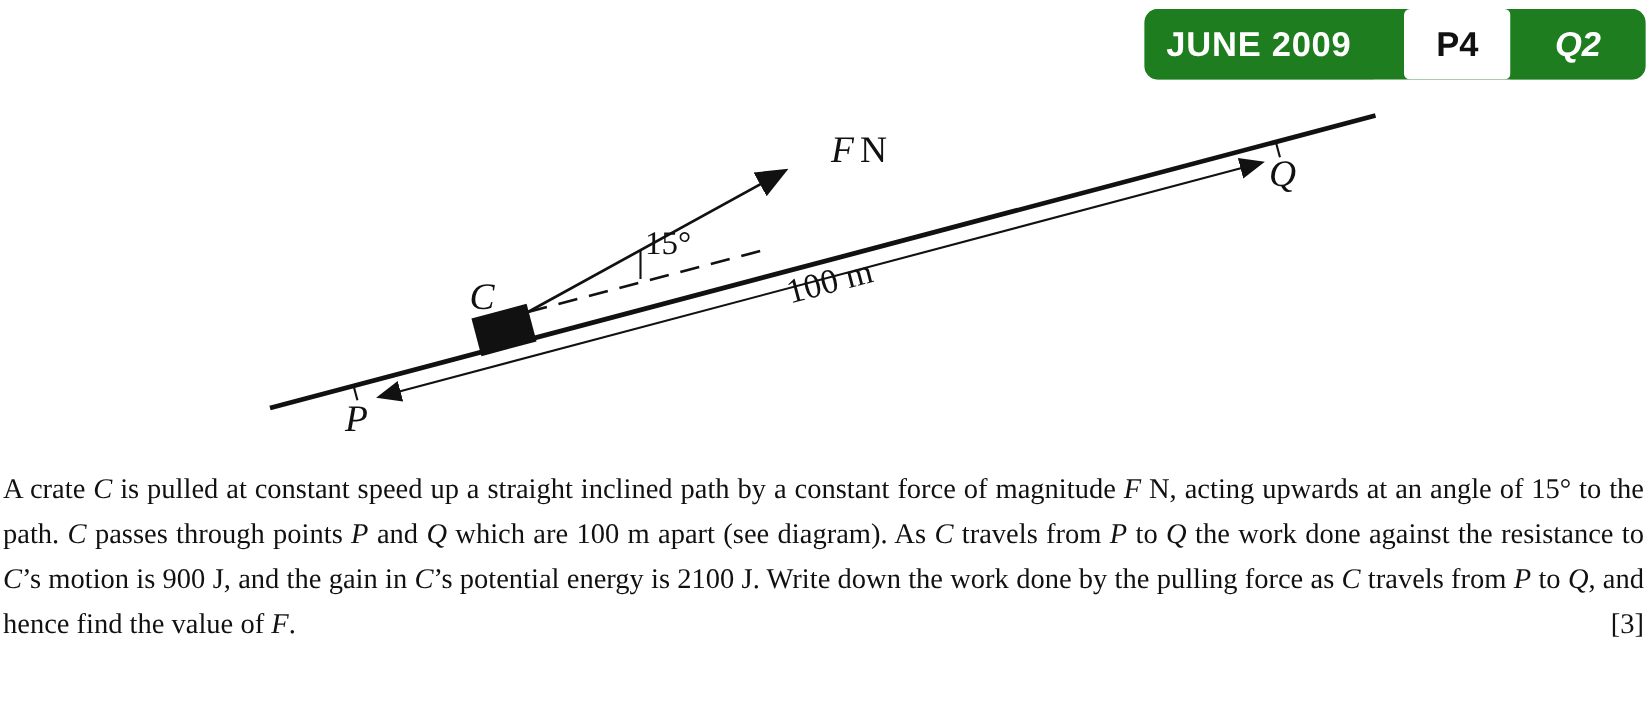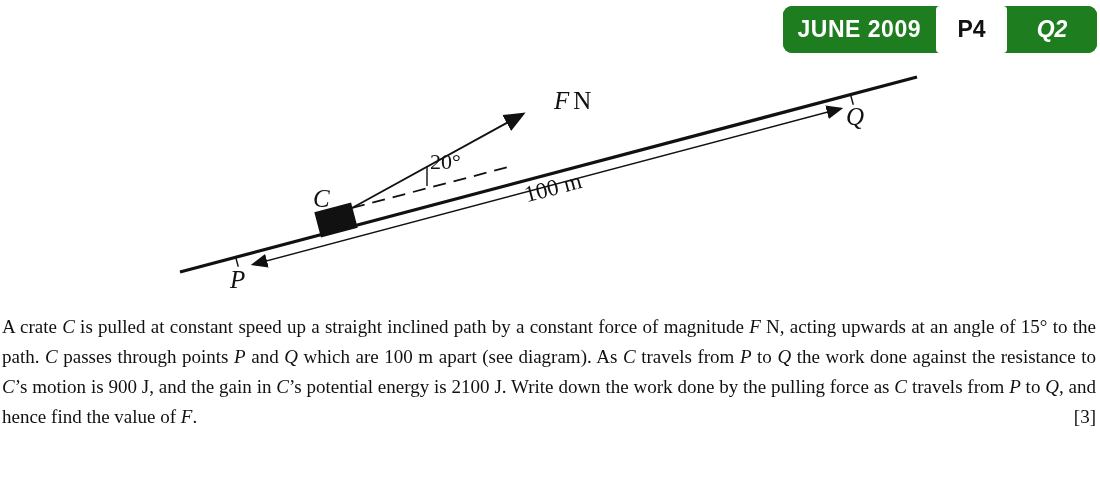--- a/index.html
+++ b/index.html
@@ -24,21 +24,21 @@
   .badge{
     position:absolute;top:6px;right:3px;height:47px;
     display:flex;align-items:stretch;
     border-radius:9px;overflow:hidden;
     background:var(--badge-green);
     font-family:"Liberation Sans",sans-serif;
     font-weight:bold;font-size:23px;
   }
   .badge-seg{display:flex;align-items:center;justify-content:center;}
   .badge-seg.green{background:var(--badge-green);color:var(--badge-text);}
-  .badge-seg.white{background:var(--badge-paper-bg);color:var(--badge-paper-text);border-radius:4px;}
+  .badge-seg.white{background:var(--badge-paper-bg);color:var(--badge-paper-text);border-radius:4px;margin-left:20px;}
   .seg-session{padding:0 15px;letter-spacing:0.5px;}
   .seg-paper{width:71px;}
   .seg-question{width:90px;font-style:italic;}
 
   
   .diagram{position:absolute;left:0;top:0;width:1100px;height:322px;}
   .diagram-svg{position:absolute;left:0;top:0;width:1100px;height:322px;display:block;}
   .diagram-svg line{stroke:var(--ink);}
   .diagram-svg .thick{stroke-width:3.2px;}
   .diagram-svg .thin{stroke-width:1.4px;}
@@ -99,21 +99,21 @@
 
       <line class="dash" x1="352" y1="208" x2="512" y2="166"></line>
 
       <line class="thin" x1="427" y1="167" x2="427" y2="186"></line>
 
       <rect class="crate" x="-19" y="-13" width="38" height="26" transform="translate(336 220) rotate(-14.8)"></rect>
     </svg>
 
     <span class="dlabel it lbl-c">C</span>
     <span class="dlabel lbl-f"><span class="it">F</span><span class="unit">N</span></span>
-    <span class="dlabel lbl-angle">20°</span>
+    <span class="dlabel lbl-angle">15°</span>
     <span class="dlabel lbl-dist">100 m</span>
     <span class="dlabel it lbl-p">P</span>
     <span class="dlabel it lbl-q">Q</span>
   </div>
 
   <p class="problem"><span><span>A crate </span><span class="it">C</span><span> is pulled at constant speed up a straight inclined path by a constant force of magnitude </span><span class="it">F</span><span> N, acting upwards at an angle of 15° to the path. </span><span class="it">C</span><span> passes through points </span><span class="it">P</span><span> and </span><span class="it">Q</span><span> which are 100 m apart (see diagram). As </span><span class="it">C</span><span> travels from </span><span class="it">P</span><span> to </span><span class="it">Q</span><span> the work done against the resistance to </span><span class="it">C</span><span>’s motion is 900 J, and the gain in </span><span class="it">C</span><span>’s potential energy is 2100 J. Write down the work done by the pulling force as </span><span class="it">C</span><span> travels from </span><span class="it">P</span><span> to </span><span class="it">Q</span><span>, and hence find the value of </span><span class="it">F</span><span>.</span></span><span class="marks">[3]</span></p>
 
 </div>
 
 </body></html>

